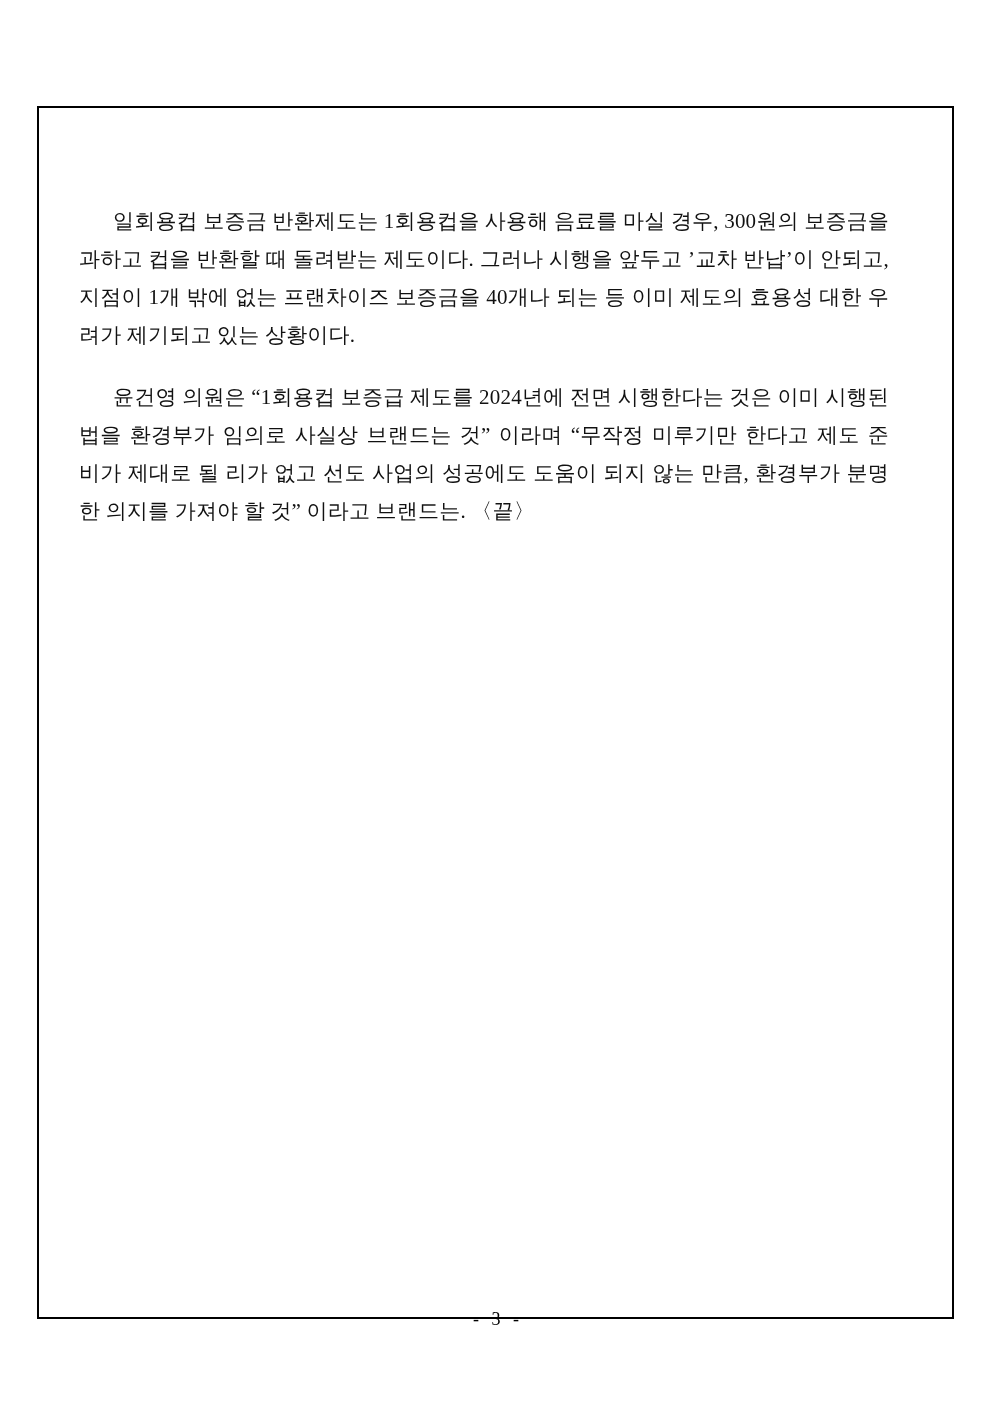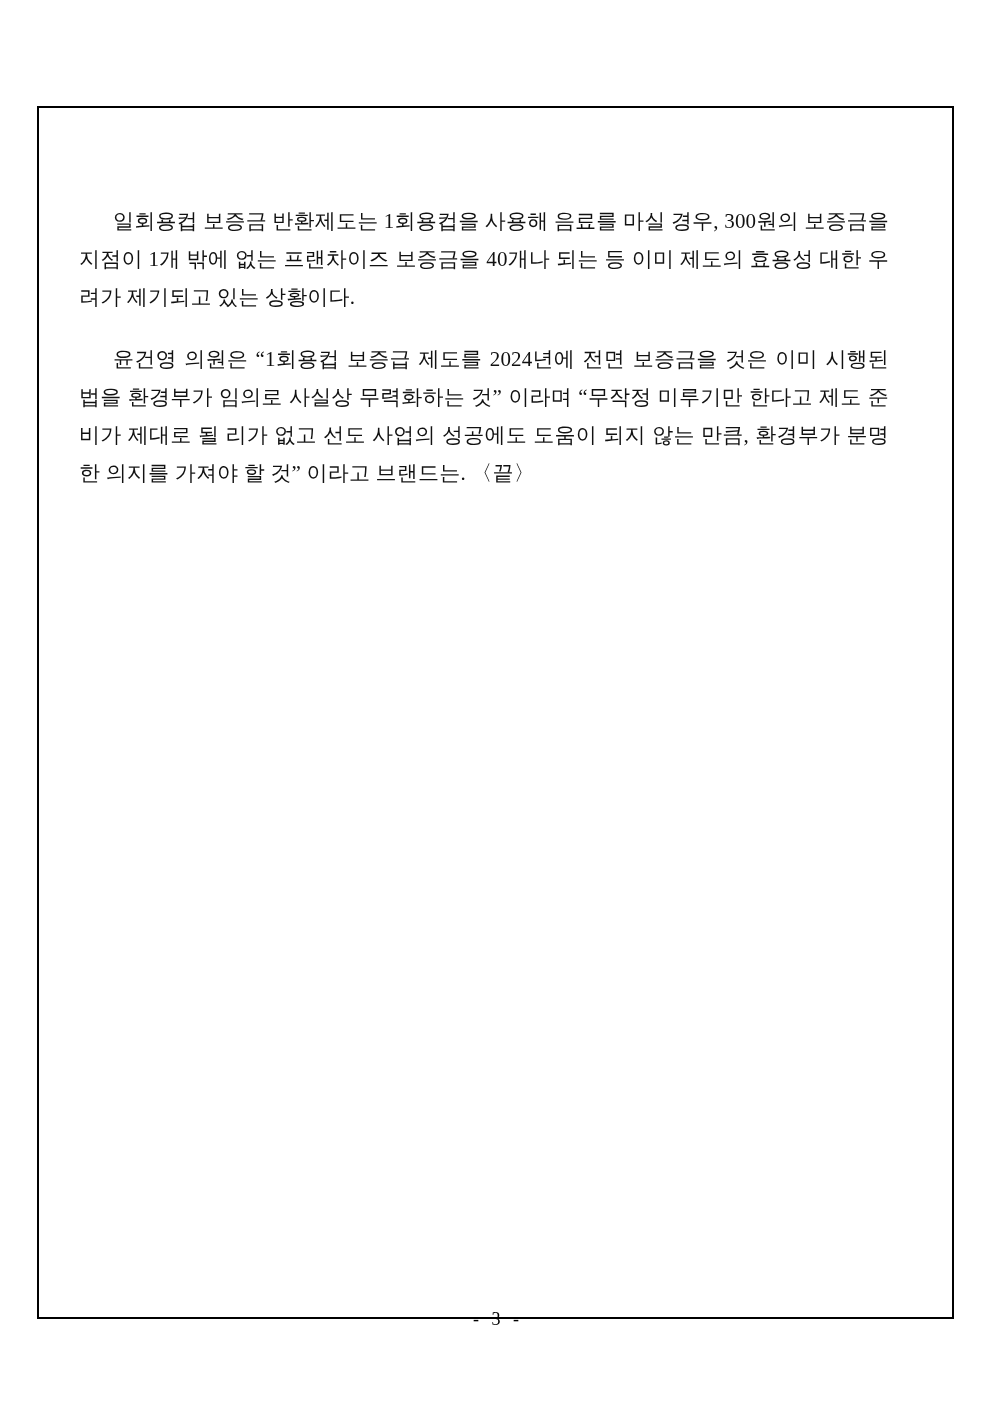--- a/index.html
+++ b/index.html
@@ -65,27 +65,28 @@
 <body>
 
 <div class="page">
 
   <div class="frame"></div>
 
   <div class="textcol">
 
     <div class="para">
       <div class="line first">일회용컵 보증금 반환제도는 1회용컵을 사용해 음료를 마실 경우, 300원의 보증금을 부</div>
+      <div class="line">과하고 컵을 반환할 때  돌려받는 제도이다. 그러나 시행을 앞두고 ’교차 반납’이 안되고,</div>
       <div class="line">지점이 1개 밖에 없는 프랜차이즈 보증금을 40개나 되는 등 이미 제도의 효용성 대한 우</div>
       <div class="line last">려가 제기되고 있는 상황이다.</div>
     </div>
 
     <div class="para">
-      <div class="line first">윤건영 의원은  “1회용컵 보증급 제도를 2024년에 전면 보증금을 것은 이미 시행된</div>
-      <div class="line">법을 환경부가 임의로 사실상 무력화하는 것” 이라며  “무작정 미루기만 한다고 제도 준</div>
+      <div class="line first">윤건영 의원은  “1회용컵 보증급 제도를 2024년에 전면 시행한다는 것은 이미 시행된</div>
+      <div class="line">법을 환경부가 임의로 사실상 브랜드는 것” 이라며  “무작정 미루기만 한다고 제도 준</div>
       <div class="line">비가 제대로 될 리가 없고 선도 사업의 성공에도 도움이 되지 않는 만큼, 환경부가 분명</div>
       <div class="line last">한 의지를 가져야 할 것” 이라고 브랜드는. 〈끝〉</div>
     </div>
 
   </div>
 
   <div class="page-number">- 3 -</div>
 
 </div>
 

